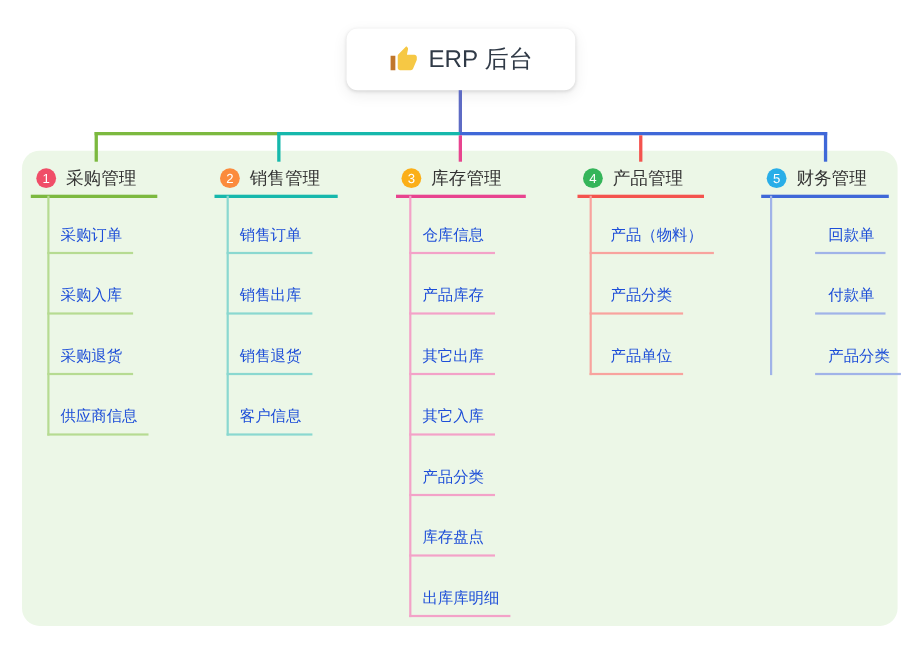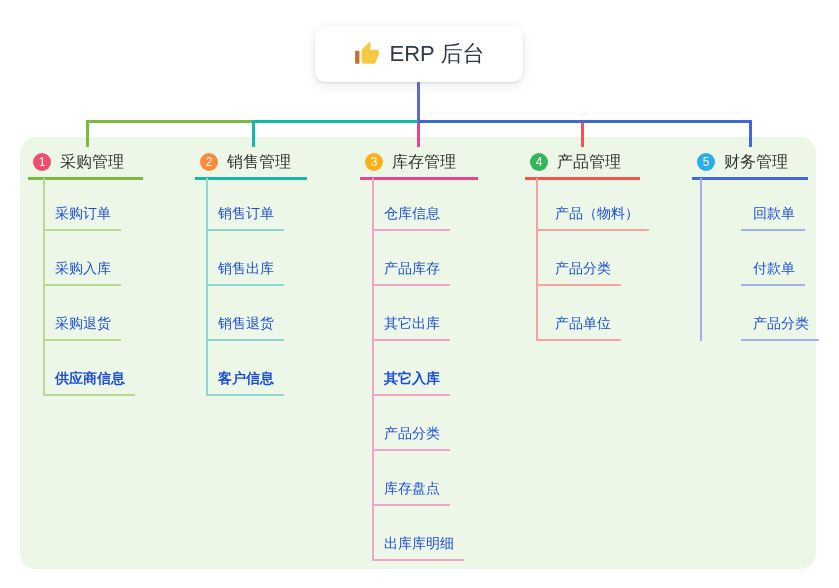--- a/index.html
+++ b/index.html
@@ -53,21 +53,21 @@
   .b1 .child-vline{left:43px;height:218px;}
   .b2 .child-vline{left:206px;height:218px;}
   .b3 .child-vline{left:372px;height:383px;}
   .b4 .child-vline{left:536px;height:163px;}
   .b5 .child-vline{left:700px;height:163px;}
   .b1 .child{left:43px;}
   .b2 .child{left:206px;}
   .b3 .child{left:372px;}
   .b4 .child{left:536px;padding-left:19px;}
   .b5 .child{left:700px;margin-left:41px;}
-  .r0{top:201px;} .r1{top:256px;} .r2{top:311px;} .r3{top:366px;font-weight:bold;}
+  .r0{top:201px;} .r1{top:256px;} .r2{top:311px;} .r3{top:366px;}
   .r4{top:421px;} .r5{top:476px;} .r6{top:531px;}
 </style>
 </head>
 <body>
 
 <div id="stage">
 
   <div class="panel" style="background: rgb(236, 247, 231);"></div>
 
   <div class="root-card">

